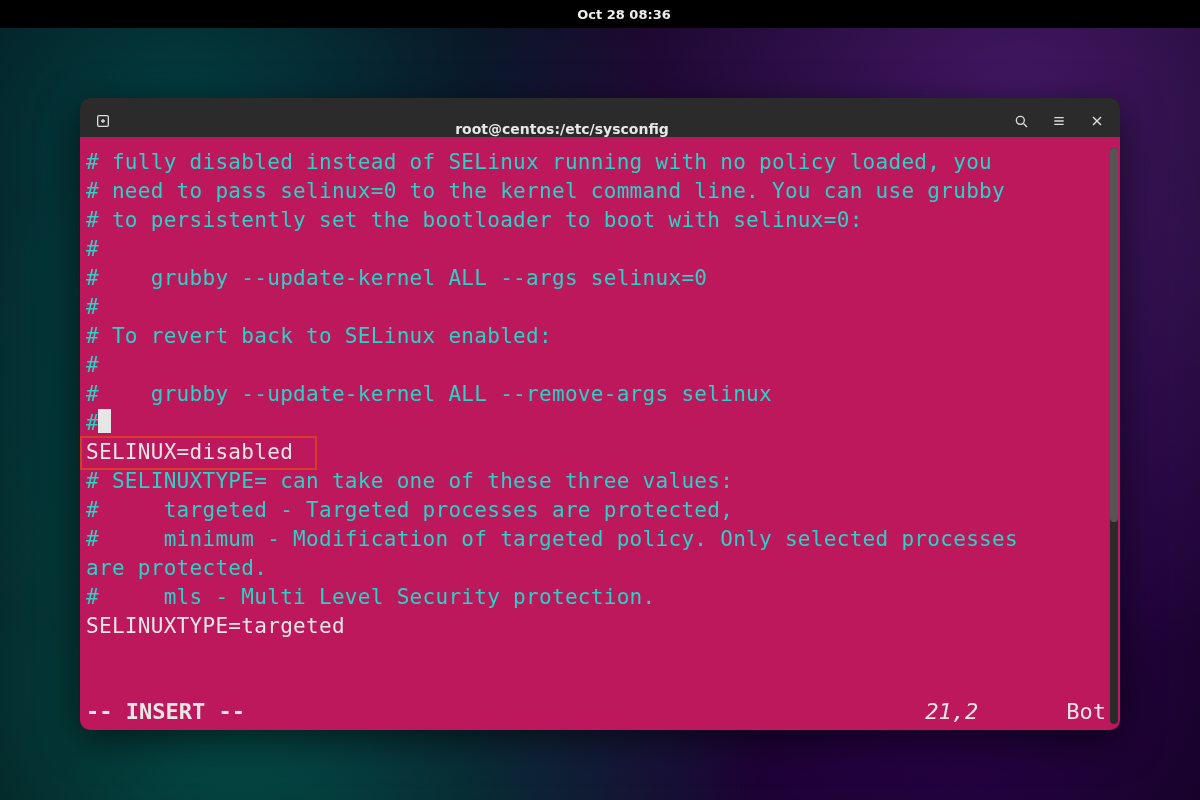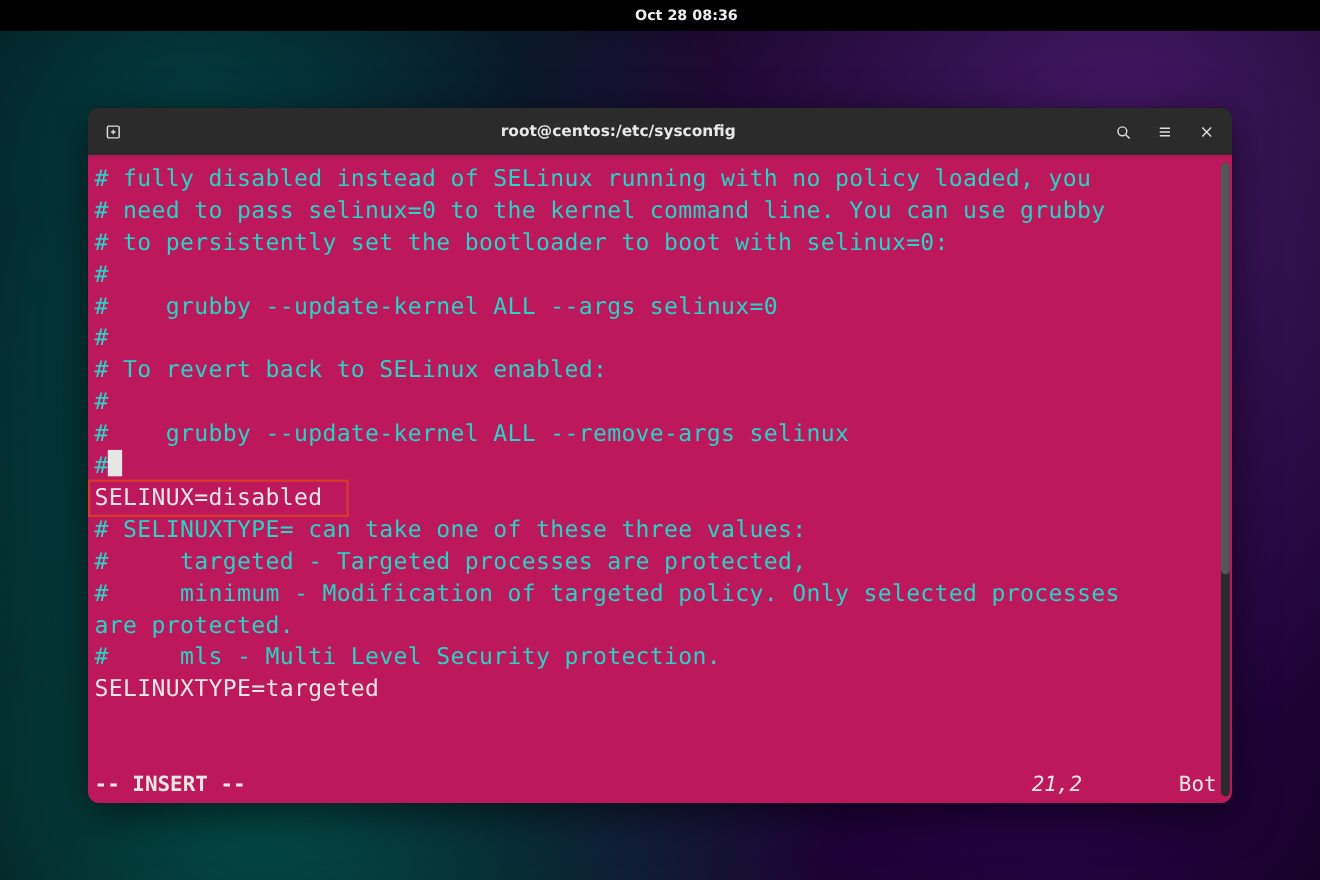--- a/index.html
+++ b/index.html
@@ -27,22 +27,22 @@
     position: absolute;
     left: 80px; top: 98px; width: 1040px; height: 632px;
     background: #1b1b1b;
     border-radius: 10px;
     box-shadow: 0 10px 40px rgba(0,0,0,0.6);
     display: flex; flex-direction: column;
     overflow: hidden;
   }
   .titlebar {
     height: 44px; background: #2b2b2b;
-    display: flex; align-items: center; padding: 0 6px;
-    border-bottom: 1px solid #be185d;
+    display: flex; align-items: flex-end; padding: 0 6px;
+    border-bottom: 5px solid #be185d;
   }
   .titlebar .tb-btn {
     width: 34px; height: 32px; border-radius: 6px;
     display: flex; align-items: center; justify-content: center;
     color: #ddd; cursor: pointer;
   }
   .titlebar .tb-btn svg { width: 16px; height: 16px; stroke: #ddd; fill: none; stroke-width: 2; }
   .titlebar .title-text {
     flex: 1; text-align: center; color: #e8e8e8; font-size: 14px; font-weight: 600;
   }
@@ -74,21 +74,21 @@
   }
   .highlight-box {
     position: absolute;
     border: 2px solid #d83a2b;
     pointer-events: none;
   }
 
   .status-line {
     position: absolute; left: 6px; right: 14px; bottom: 6px;
     font-family: "DejaVu Sans Mono", Menlo, Consolas, monospace;
-    font-size: 19px; color: #e6e6e6; font-weight: 700;
+    font-size: 22px; color: #e6e6e6; font-weight: 700;
     display: flex;
   }
   .status-line .mode { flex: 0 0 auto; }
   .status-line .spacer { flex: 1; }
   .status-line .pos { flex: 0 0 auto; margin-right: 88px; font-weight: 400; font-style: italic;}
   .status-line .bot { flex: 0 0 auto; font-weight: 400;}
 </style>
 </head>
 <body>
 

